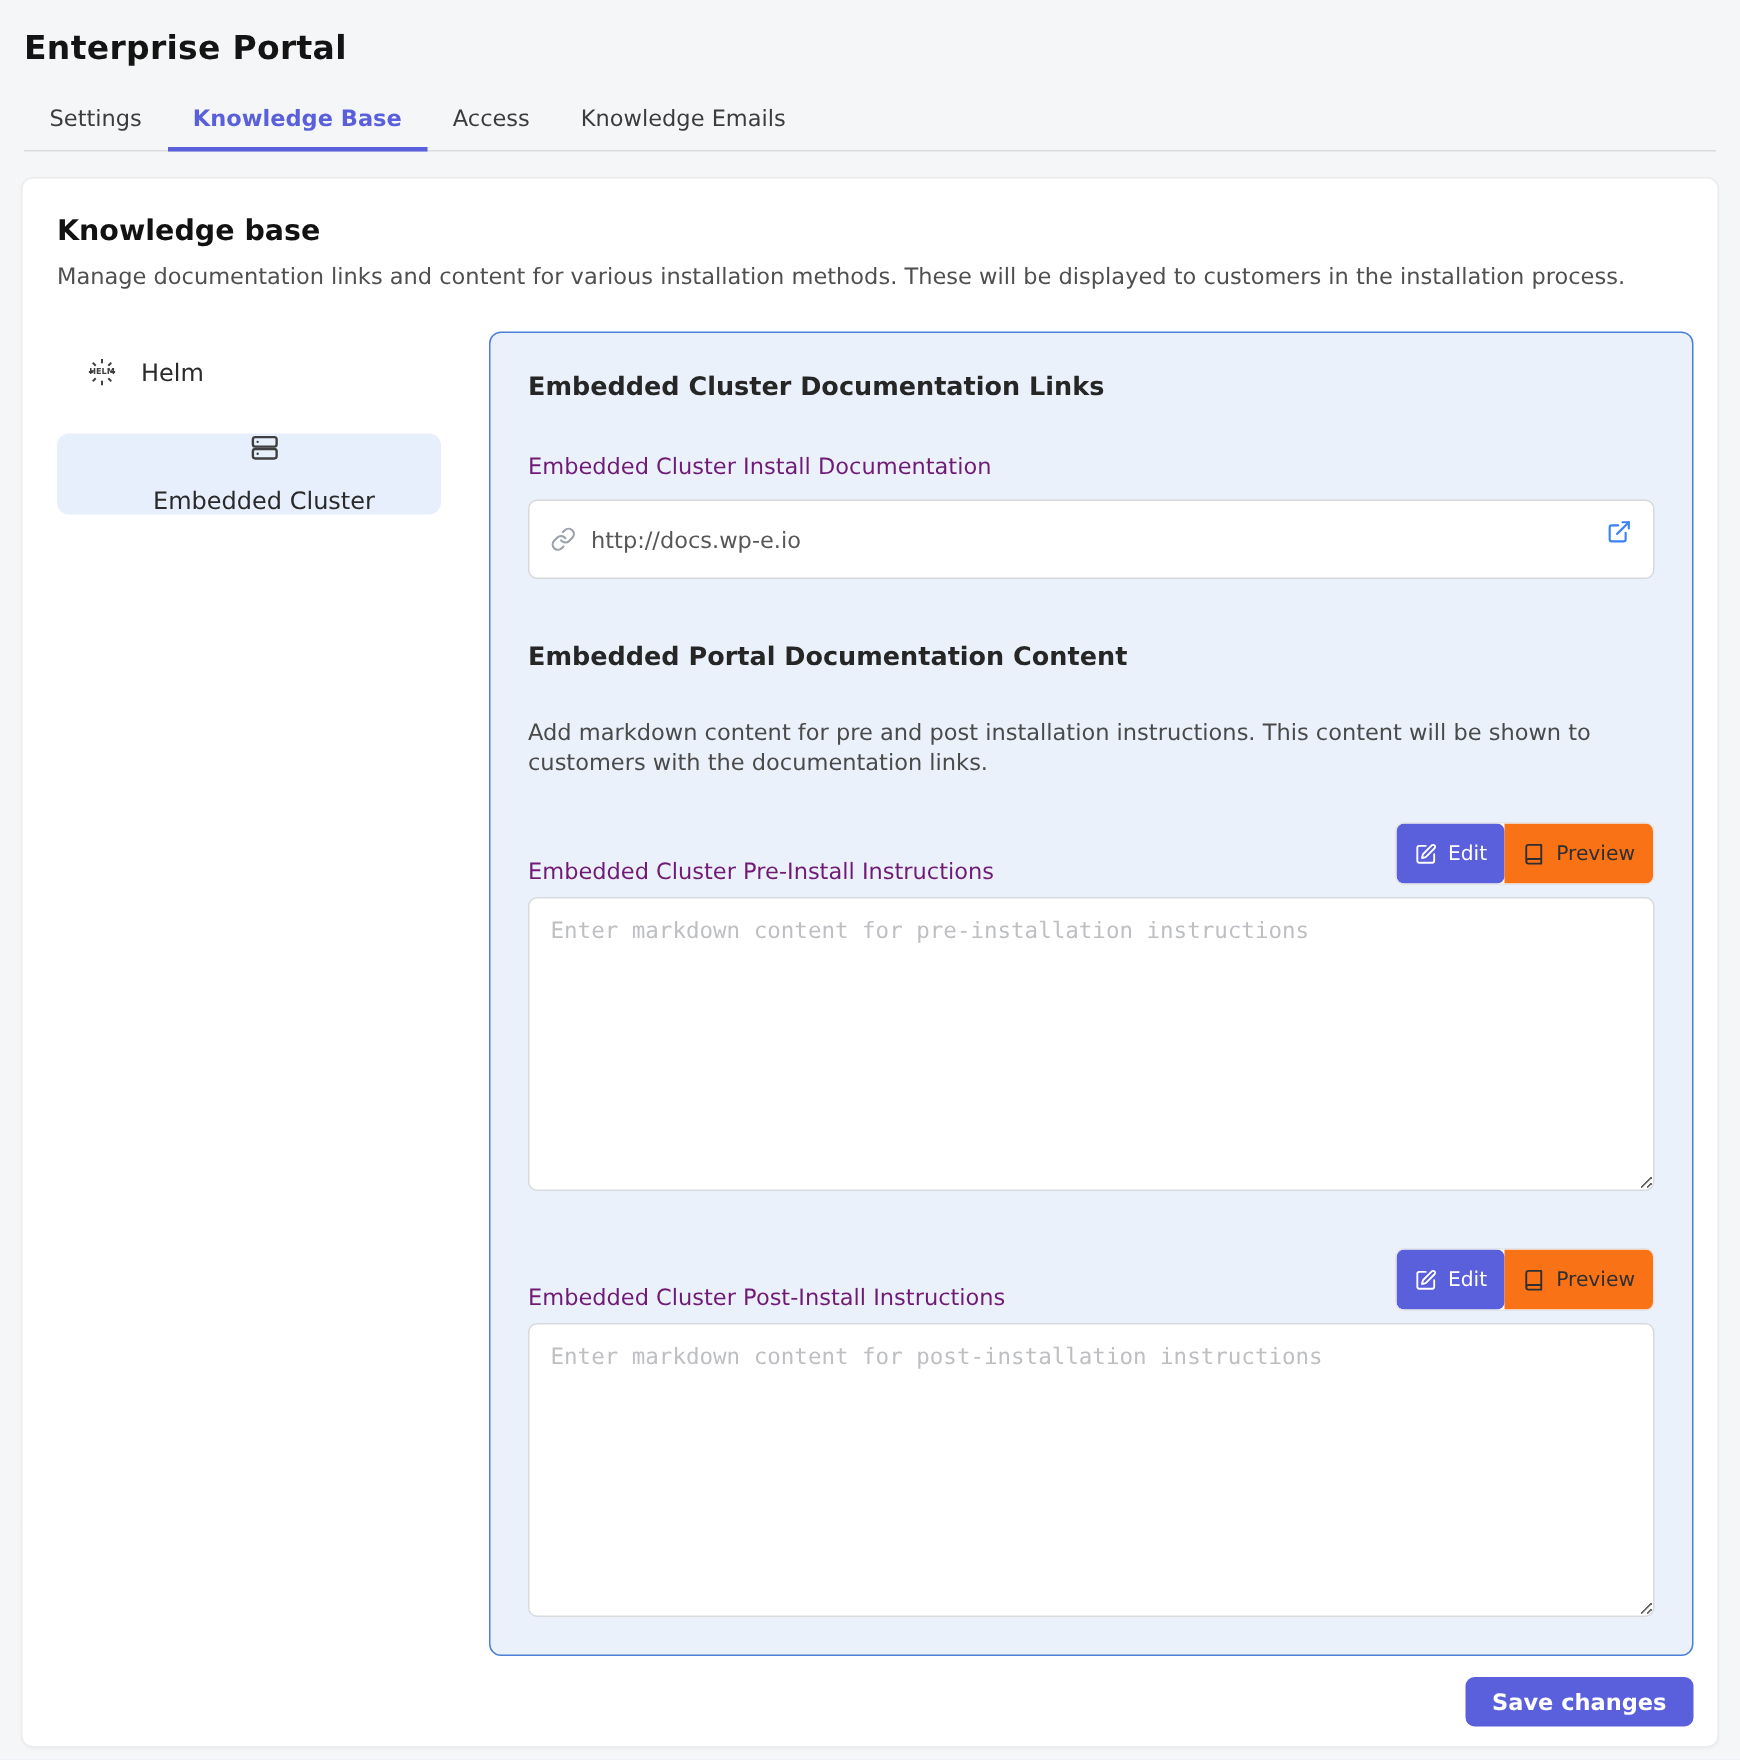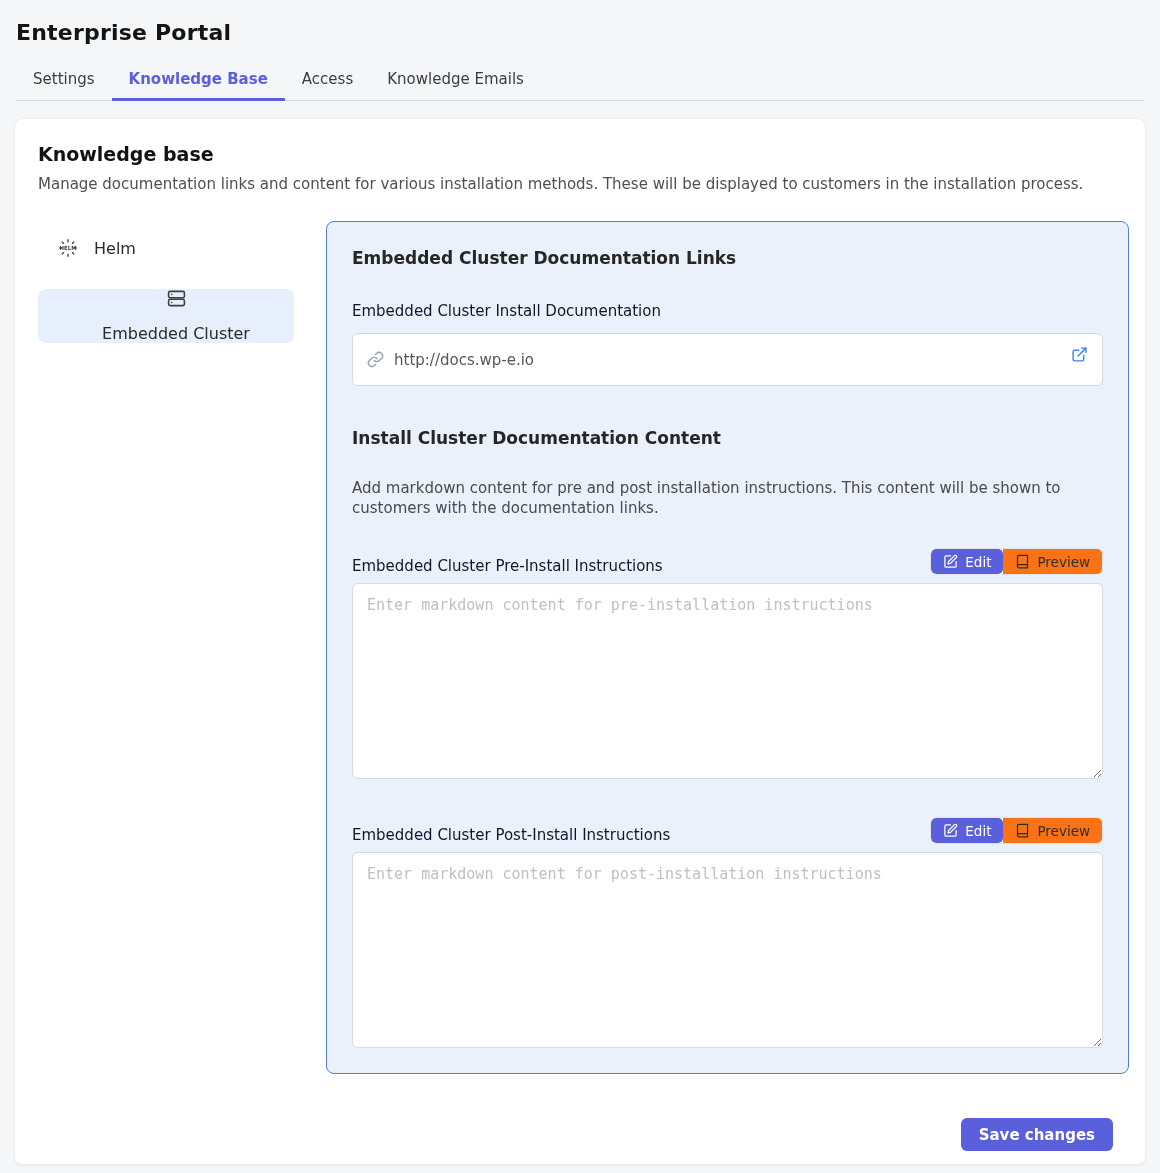--- a/index.html
+++ b/index.html
@@ -40,21 +40,21 @@
     font-size: 16px; color: #2a2a2a; cursor: pointer; margin-bottom: 14px;
   }
   .side-item.selected { background: #e7effc; flex-direction: column; }
   .side-item .icn { display: flex; align-items: center; color: #3f3f3f; }
   
   .panel {
     flex: 1; background: #eaf1fb; border: 1px solid #4d7fd9;
     border-radius: 8px; padding: 26px 25px 25px 25px;
   }
   .panel-heading { font-size: 17px; font-weight: 700; color: #262626; }
-  .field-label { font-size: 15px; color: #0f172a; }
+  .field-label { font-size: 15px; color: #701a75; }
   .mt-label { margin-top: 34px; }
   .url-input-wrap {
     margin-top: 13px; position: relative; display: flex; align-items: center;
     background: #fff; border: 1px solid #d6d8dc; border-radius: 6px; height: 53px;
     padding: 0 40px 0 14px;
   }
   .url-input-wrap .link-icn { color: #9aa0a8; display: flex; margin-right: 10px; }
   .url-input {
     border: none; outline: none; flex: 1; font-size: 15px; color: #575757;
     font-family: "DejaVu Sans", sans-serif; background: transparent;
@@ -69,38 +69,38 @@
     margin-top: 30px; font-size: 15px; color: #4a4a4a; line-height: 20px;
     max-width: 750px;
   }
   .editor-row {
     margin-top: 30px; display: flex; align-items: flex-end;
     justify-content: space-between;
   }
   .editor-row.second { margin-top: 38px; }
   .toggle-group {
     display: flex; align-items: stretch; background: #fff;
-    border: 1px solid #e2e4e8; border-radius: 6px; overflow: hidden; height: 27px;
+    border: 1px solid #e2e4e8; border-radius: 6px; overflow: hidden; height: 42px;
   }
   .toggle-btn {
     display: flex; align-items: center; gap: 7px; padding: 0 12px;
     font-size: 13.5px; background: #f97316; color: #2f2f2f; border: none;
     cursor: pointer; font-family: inherit;
   }
   .toggle-btn.active { background: #5a5fdb; color: #fff; border-radius: 5px; }
   .markdown-textarea {
     margin-top: 8px; width: 100%; height: 196px; resize: vertical;
     background: #fff; border: 1px solid #d8dade; border-radius: 6px;
     padding: 12px 14px; font-family: "DejaVu Sans Mono", "Liberation Mono", monospace;
     font-size: 15px; color: #3c3c3c; outline: none; display: block;
   }
   .markdown-textarea::placeholder { color: #bdbfc3; }
   
   .footer-row {
-    position: absolute; right: 32px; bottom: 13px;
+    position: absolute; right: 16px; bottom: 13px;
   }
   .save-btn {
     background: #5a5fdb; color: #fff; border: none; border-radius: 6px;
     font-size: 15px; font-weight: 700; padding: 0 18px; height: 33px;
     cursor: pointer; font-family: inherit;
   }
   svg { display: block; }
 </style>
 </head>
 <body>
@@ -166,21 +166,21 @@
           <span>
             <svg width="17" height="17" viewBox="0 0 24 24" fill="none" stroke="currentColor" stroke-width="2" stroke-linecap="round" stroke-linejoin="round">
               <path d="M15 3h6v6"></path>
                 <path d="M10 14 21 3"></path>
               <path d="M18 13v6a2 2 0 0 1-2 2H5a2 2 0 0 1-2-2V8a2 2 0 0 1 2-2h6"></path>
             </svg>
           </span>
         </button>
       </div>
 
-      <div class="panel-heading section-heading">Install Cluster Documentation Content</div>
+      <div class="panel-heading section-heading">Embedded Portal Documentation Content</div>
       <div class="panel-desc">Add markdown content for pre and post installation instructions. This content will be shown to customers with the documentation links.</div>
 
       <div class="editor-row">
         <div class="field-label">Embedded Cluster Pre-Install Instructions</div>
         <div class="toggle-group">
           <button class="toggle-btn active">
             <span>
               <svg width="15" height="15" viewBox="0 0 24 24" fill="none" stroke="currentColor" stroke-width="2" stroke-linecap="round" stroke-linejoin="round">
                 <path d="M12 3H5a2 2 0 0 0-2 2v14a2 2 0 0 0 2 2h14a2 2 0 0 0 2-2v-7"></path>
                 <path d="M18.375 2.625a2.121 2.121 0 1 1 3 3L12 15l-4 1 1-4Z"></path>

